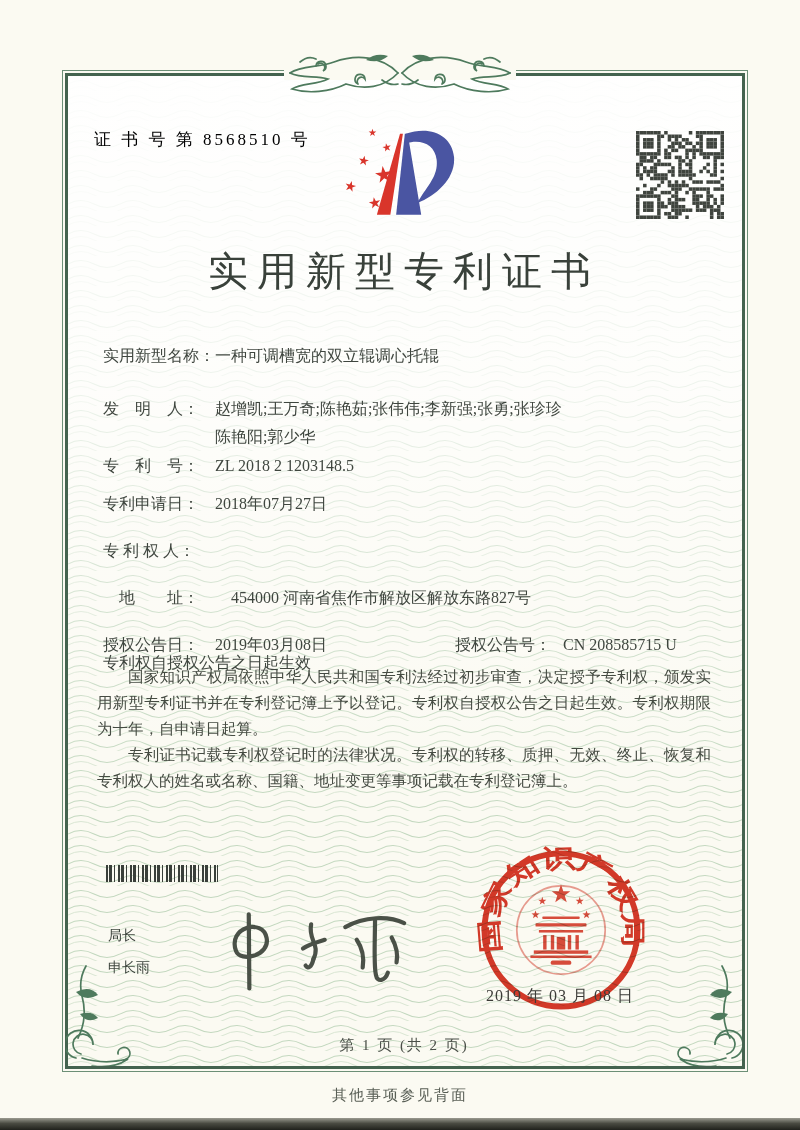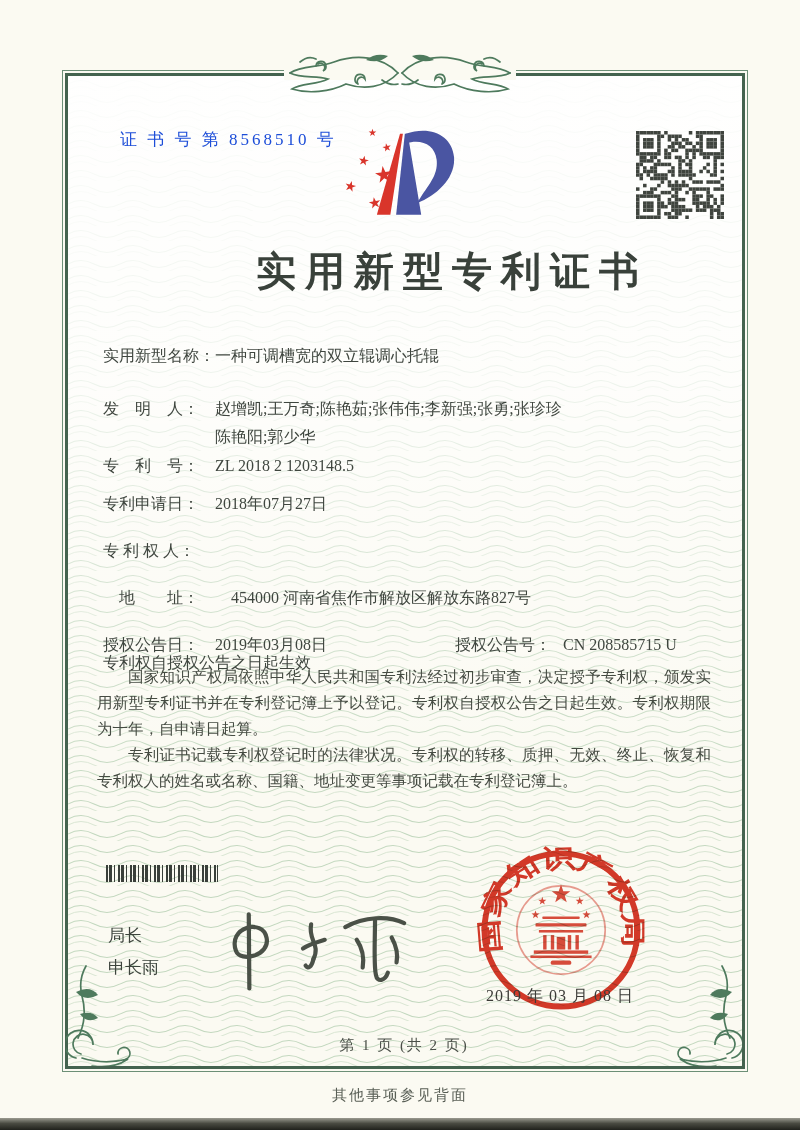--- a/index.html
+++ b/index.html
@@ -14,39 +14,39 @@
          border:1px solid #6c8f77;}
   .frame-inner{position:absolute; inset:2px; border:3px solid #44634f;}
   .waves{position:absolute; inset:0; width:100%; height:100%;}
   .wash{position:absolute; inset:0;
         background:linear-gradient(180deg, rgba(255,255,255,.95) 0%,
                    rgba(255,255,255,.72) 30%, rgba(255,255,255,.25) 55%,
                    rgba(255,255,255,0) 75%);}
   .orn{position:absolute; pointer-events:none;}
   
   .cert-no{position:absolute; left:94px; top:128px; font-size:17px;
-           letter-spacing:3px; color:#1d4ed8;margin-left:26px;}
+           letter-spacing:3px; color:#000000;}
   .logo{position:absolute; left:332px; top:126px; width:136px; height:108px;}
   .logo .star{position:absolute; color:#d9352b; line-height:1;}
   .qr{position:absolute; left:636px; top:131px; width:88px; height:88px;}
   .title{position:absolute; left:62px; top:244px; width:684px; text-align:center;
-         font-size:40px; font-weight:700; letter-spacing:9px; color:#39413a;margin-left:48px;}
+         font-size:40px; font-weight:400; letter-spacing:9px; color:#39413a;}
   .row{position:absolute; display:flex; align-items:flex-start;
        font-size:16px; line-height:28px; color:#3f463f; width:620px;}
   .row .lbl{flex:0 0 112px;}
   .row .val{flex:1;}
   .pair2{position:absolute; left:352px; top:0; display:flex;}
   .pair2 .lbl2{margin-right:12px;}
   .paras{position:absolute; left:97px; top:664px; width:614px;
          font-size:15.5px; line-height:26px; color:#454b42; text-align:justify;}
   .paras p{margin:0; text-indent:2em;}
   .barcode{position:absolute; left:106px; top:865px; width:112px; height:17px;
     background:repeating-linear-gradient(90deg,#3a3f3a 0 2px,transparent 2px 3px,
       #3a3f3a 3px 6px,transparent 6px 8px,#3a3f3a 8px 9px,transparent 9px 12px);}
-  .officer{position:absolute; left:108px; top:920px; font-size:17px;
+  .officer{position:absolute; left:108px; top:920px; font-size:14px;
            color:#3d443d; line-height:32px;}
   .signature{position:absolute; left:220px; top:896px; transform:rotate(-2deg);}
   .seal{position:absolute; left:476px; top:845px; mix-blend-mode:multiply;}
   .seal-date{position:absolute; left:486px; top:986px; font-size:16px;
              color:#3c3c38; letter-spacing:1px;}
   .page-no{position:absolute; left:62px; top:1036px; width:684px;
            text-align:center; font-size:15px; letter-spacing:2px; color:#4a4f48;}
   .back-note{position:absolute; left:0; top:1086px; width:800px; text-align:center;
              font-size:15px; letter-spacing:2px; color:#585e55;}
   .photo-edge{position:absolute; left:0; bottom:0; width:800px; height:12px;

